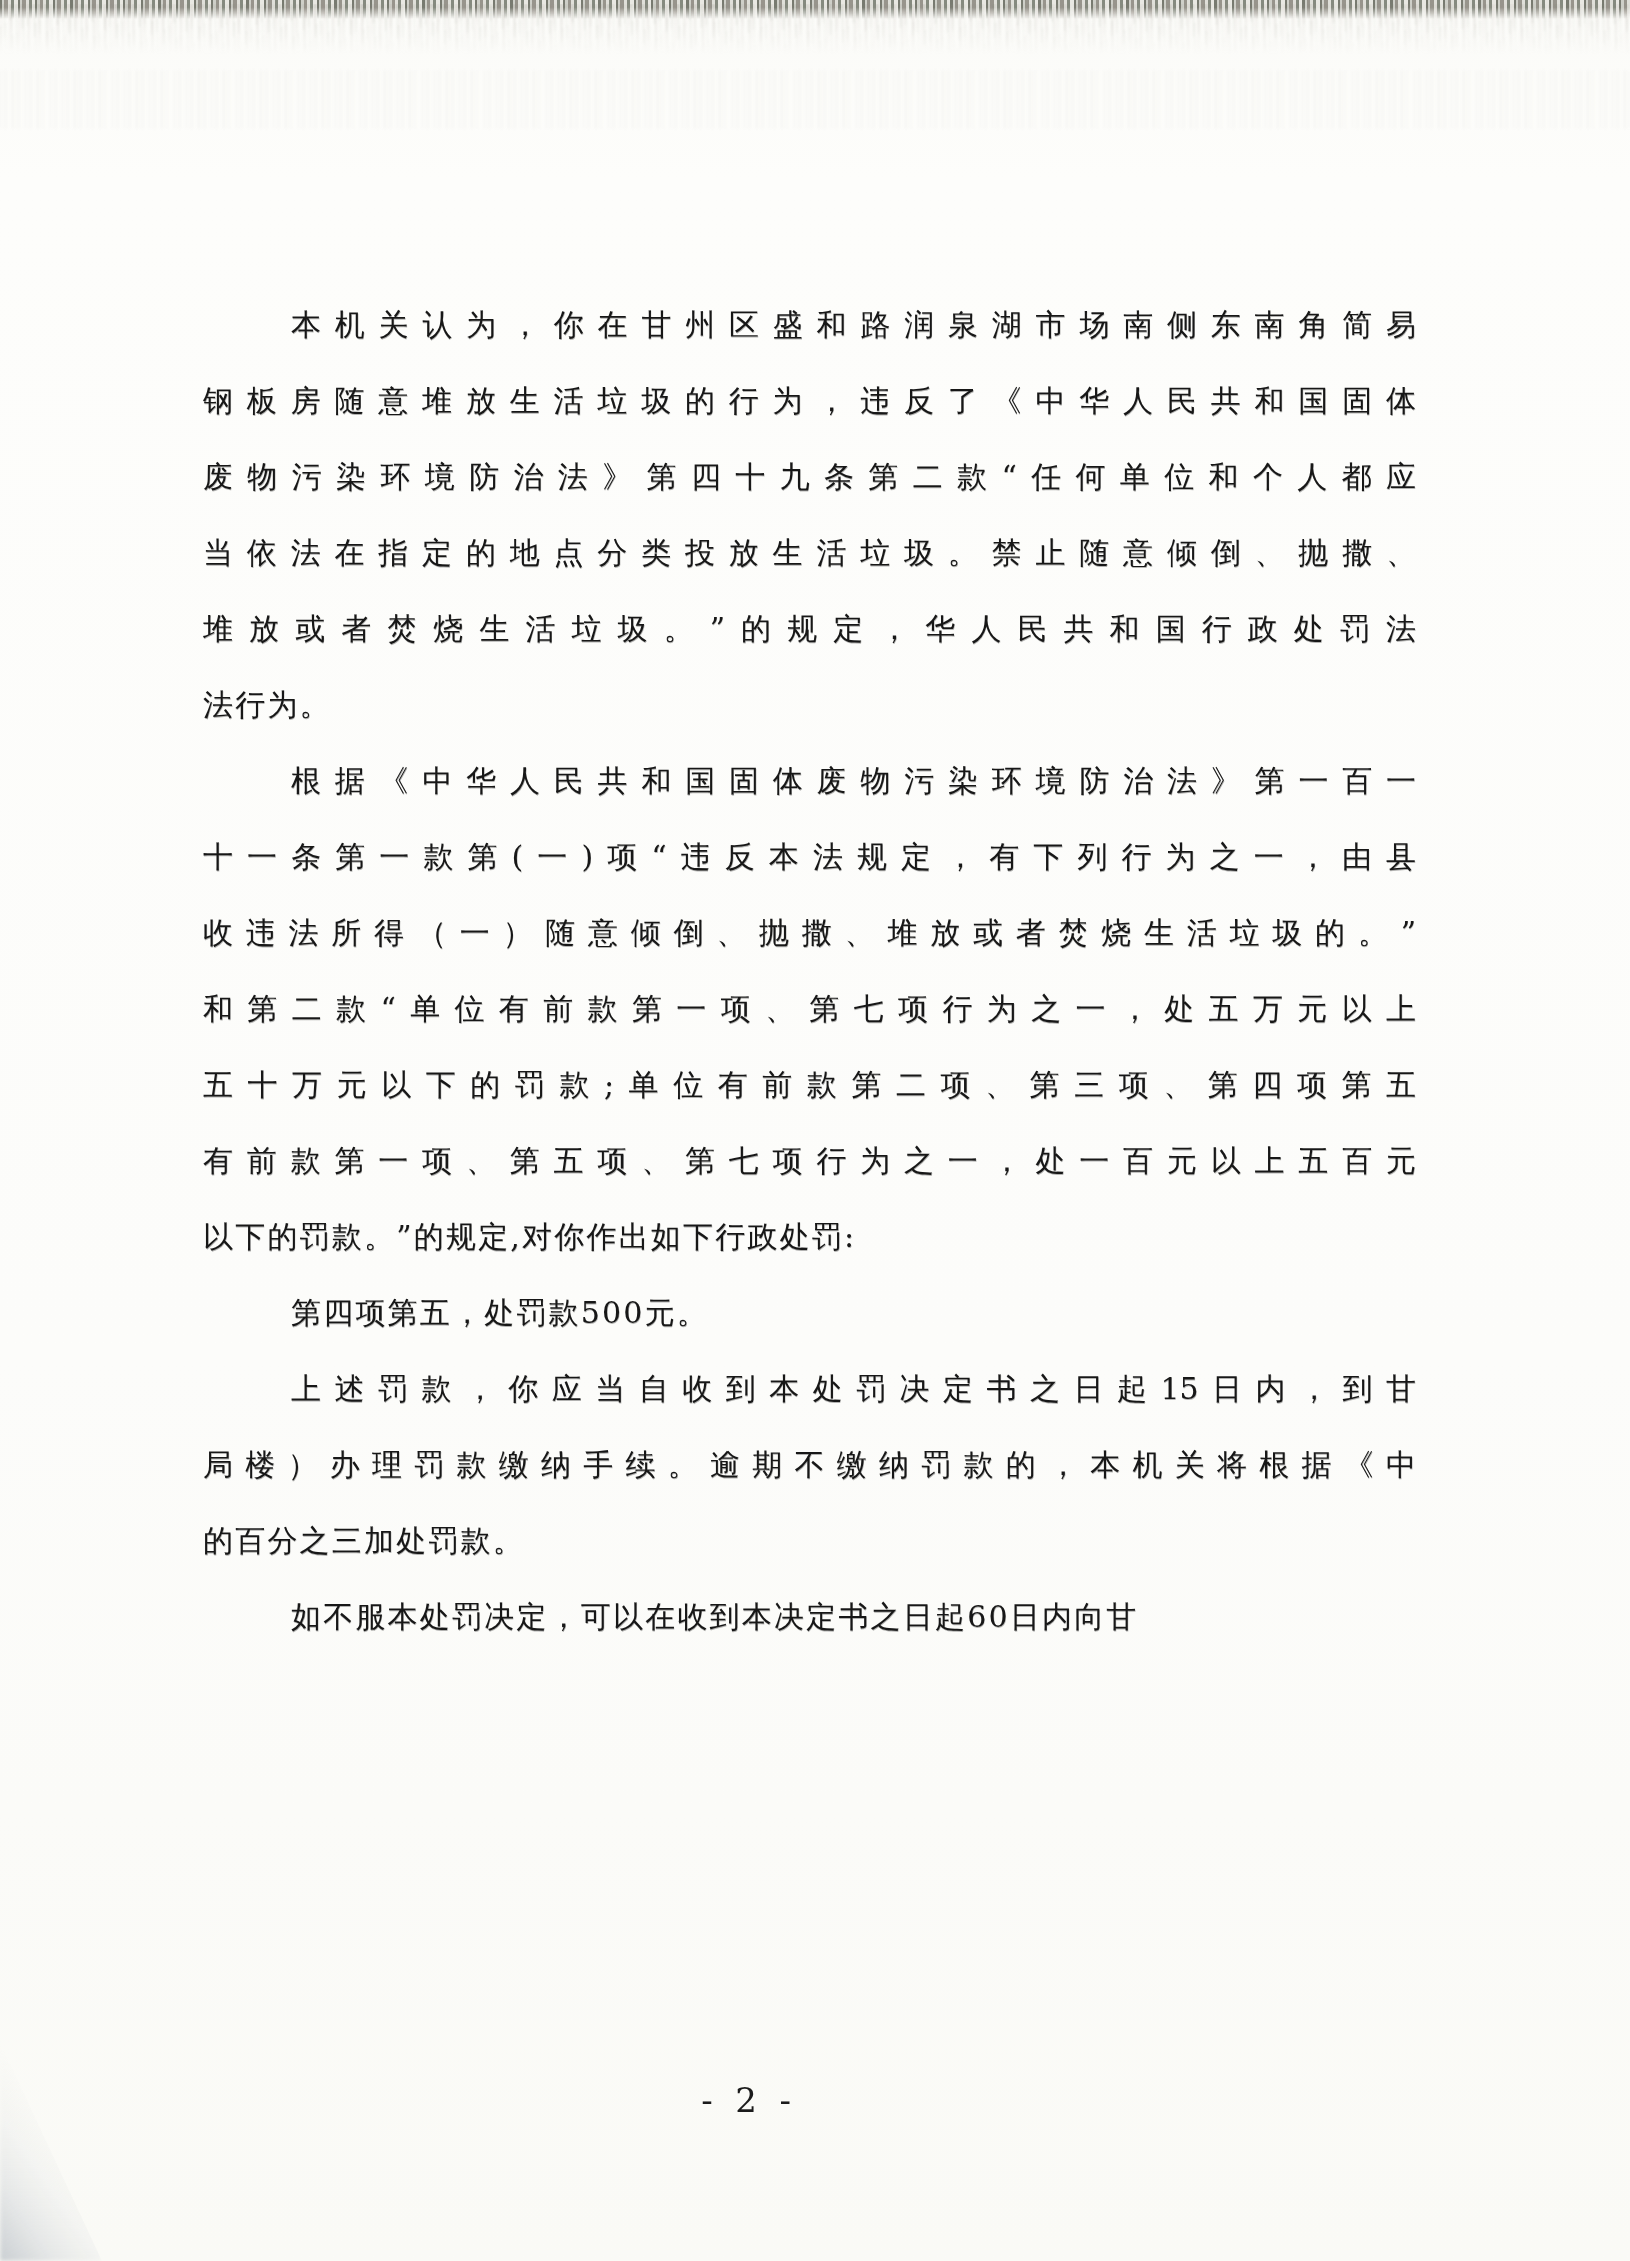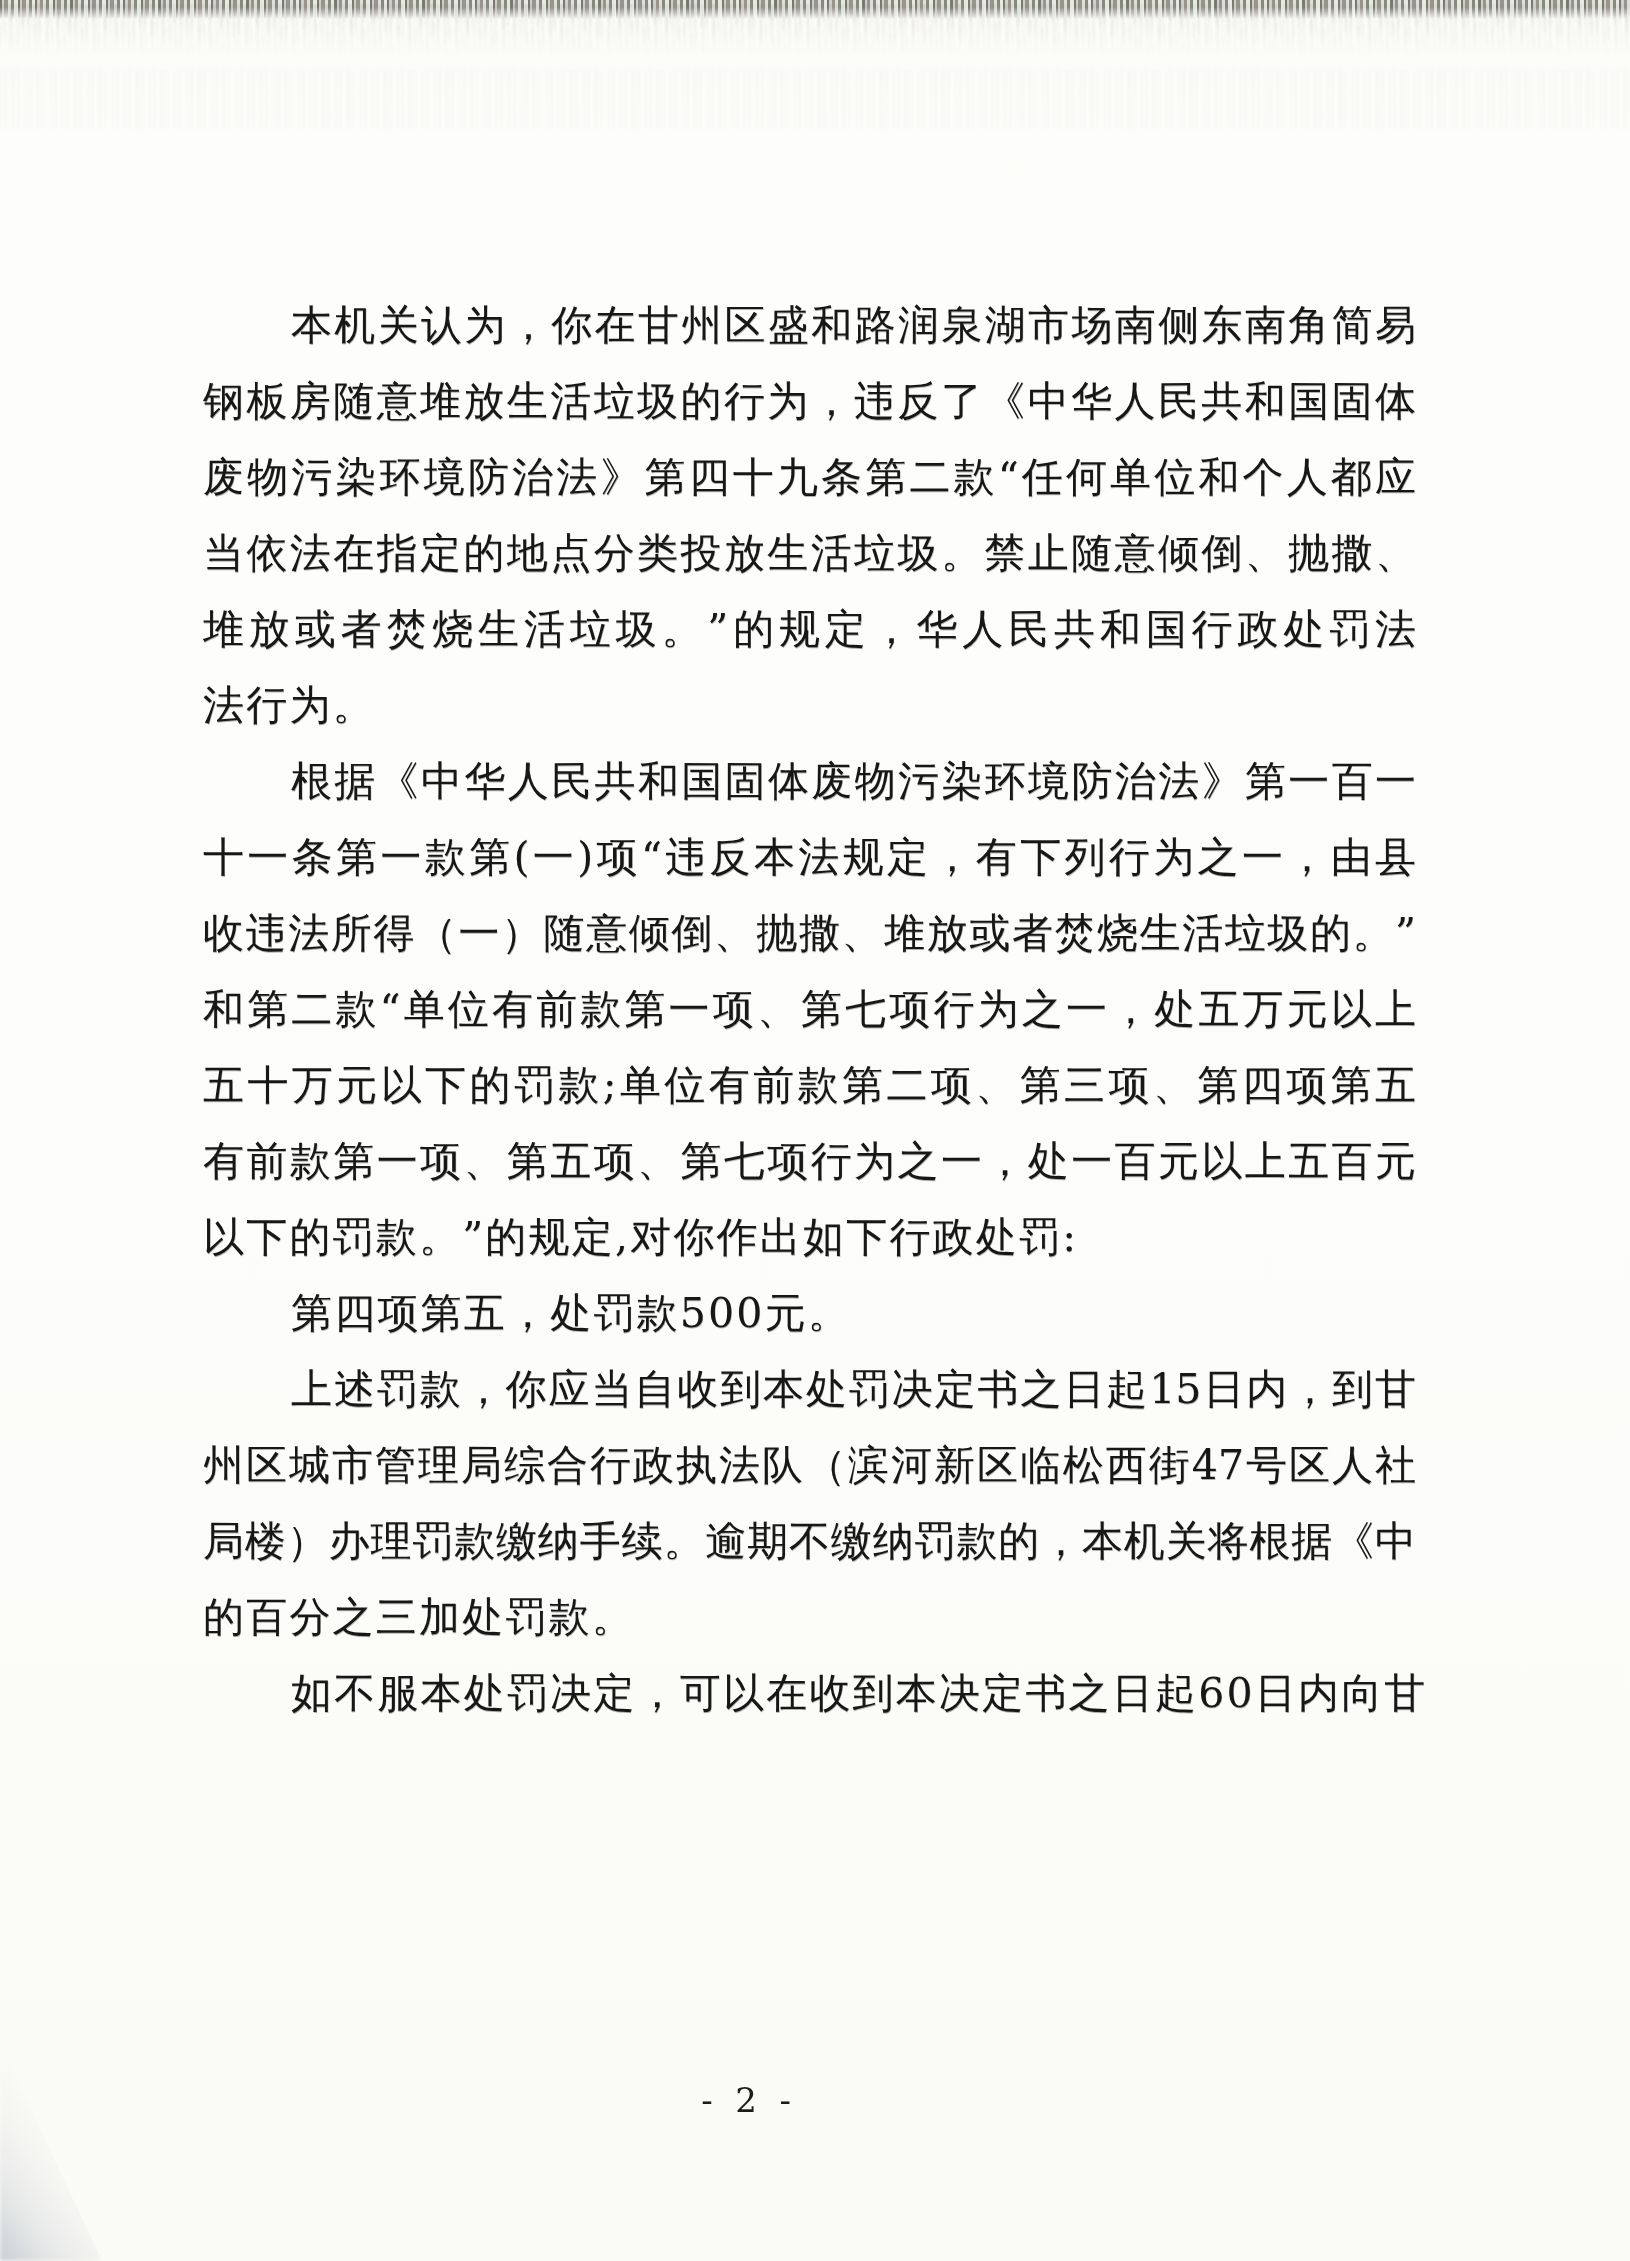--- a/index.html
+++ b/index.html
@@ -79,21 +79,21 @@
   }
 
   
   .doc-body {
     position: absolute;
     top: 287px;
     left: 203px;
     width: 1213px;
   }
   .line {
-    font-size: 41px;
+    font-size: 30px;
     line-height: 76px;
     letter-spacing: 2.2px;
     white-space: nowrap;
     color: #171717;
     text-shadow: 0.4px 0.6px 0.4px rgba(40,40,40,0.35);
   }
   .line.fill {
     white-space: normal;
     text-align: justify;
     text-align-last: justify;
@@ -134,21 +134,20 @@
     <div class="line">法行为。</div>
     <div class="line indent fill">根据《中华人民共和国固体废物污染环境防治法》第一百一</div>
     <div class="line fill">十一条第一款第(一)项“违反本法规定，有下列行为之一，由县</div>
     <div class="line fill">收违法所得（一）随意倾倒、抛撒、堆放或者焚烧生活垃圾的。”</div>
     <div class="line fill">和第二款“单位有前款第一项、第七项行为之一，处五万元以上</div>
     <div class="line fill">五十万元以下的罚款;单位有前款第二项、第三项、第四项第五</div>
     <div class="line fill">有前款第一项、第五项、第七项行为之一，处一百元以上五百元</div>
     <div class="line">以下的罚款。”的规定,对你作出如下行政处罚:</div>
     <div class="line indent">第四项第五，处罚款500元。</div>
     <div class="line indent fill">上述罚款，你应当自收到本处罚决定书之日起15日内，到甘</div>
-    <div class="line fill">州区城市管理局综合行政执法队（滨河新区临松西街47号区人社</div>
     <div class="line fill">局楼）办理罚款缴纳手续。逾期不缴纳罚款的，本机关将根据《中</div>
     <div class="line">的百分之三加处罚款。</div>
     <div class="line indent">如不服本处罚决定，可以在收到本决定书之日起60日内向甘</div>
   </div>
 
   <div class="page-number">- 2 -</div>
 
   <div class="scan-corner-shadow"></div>
 
 </div>

